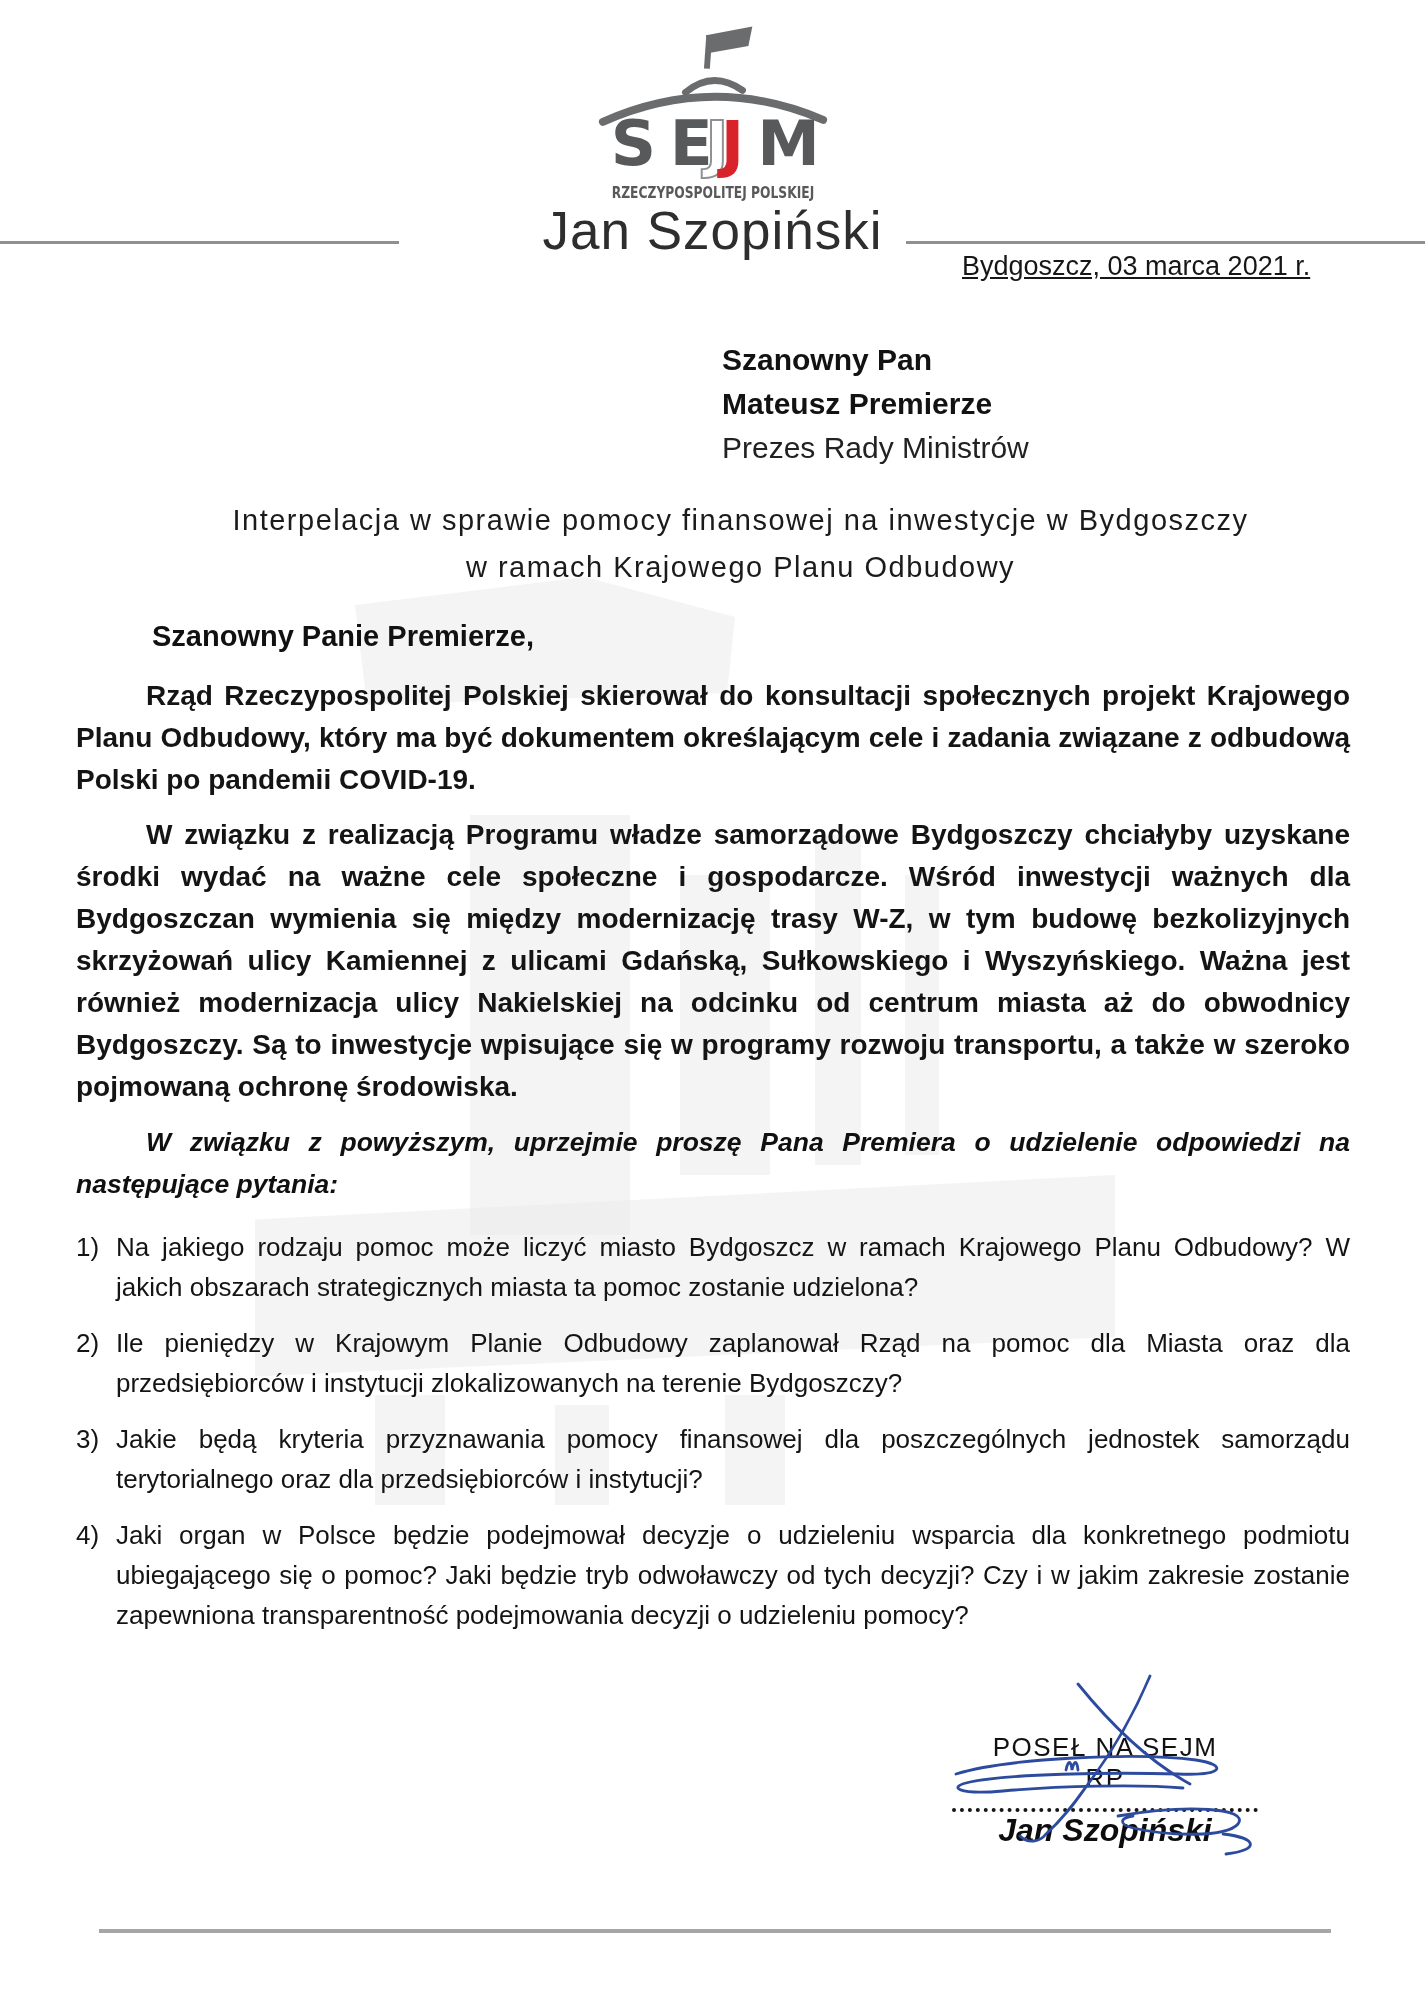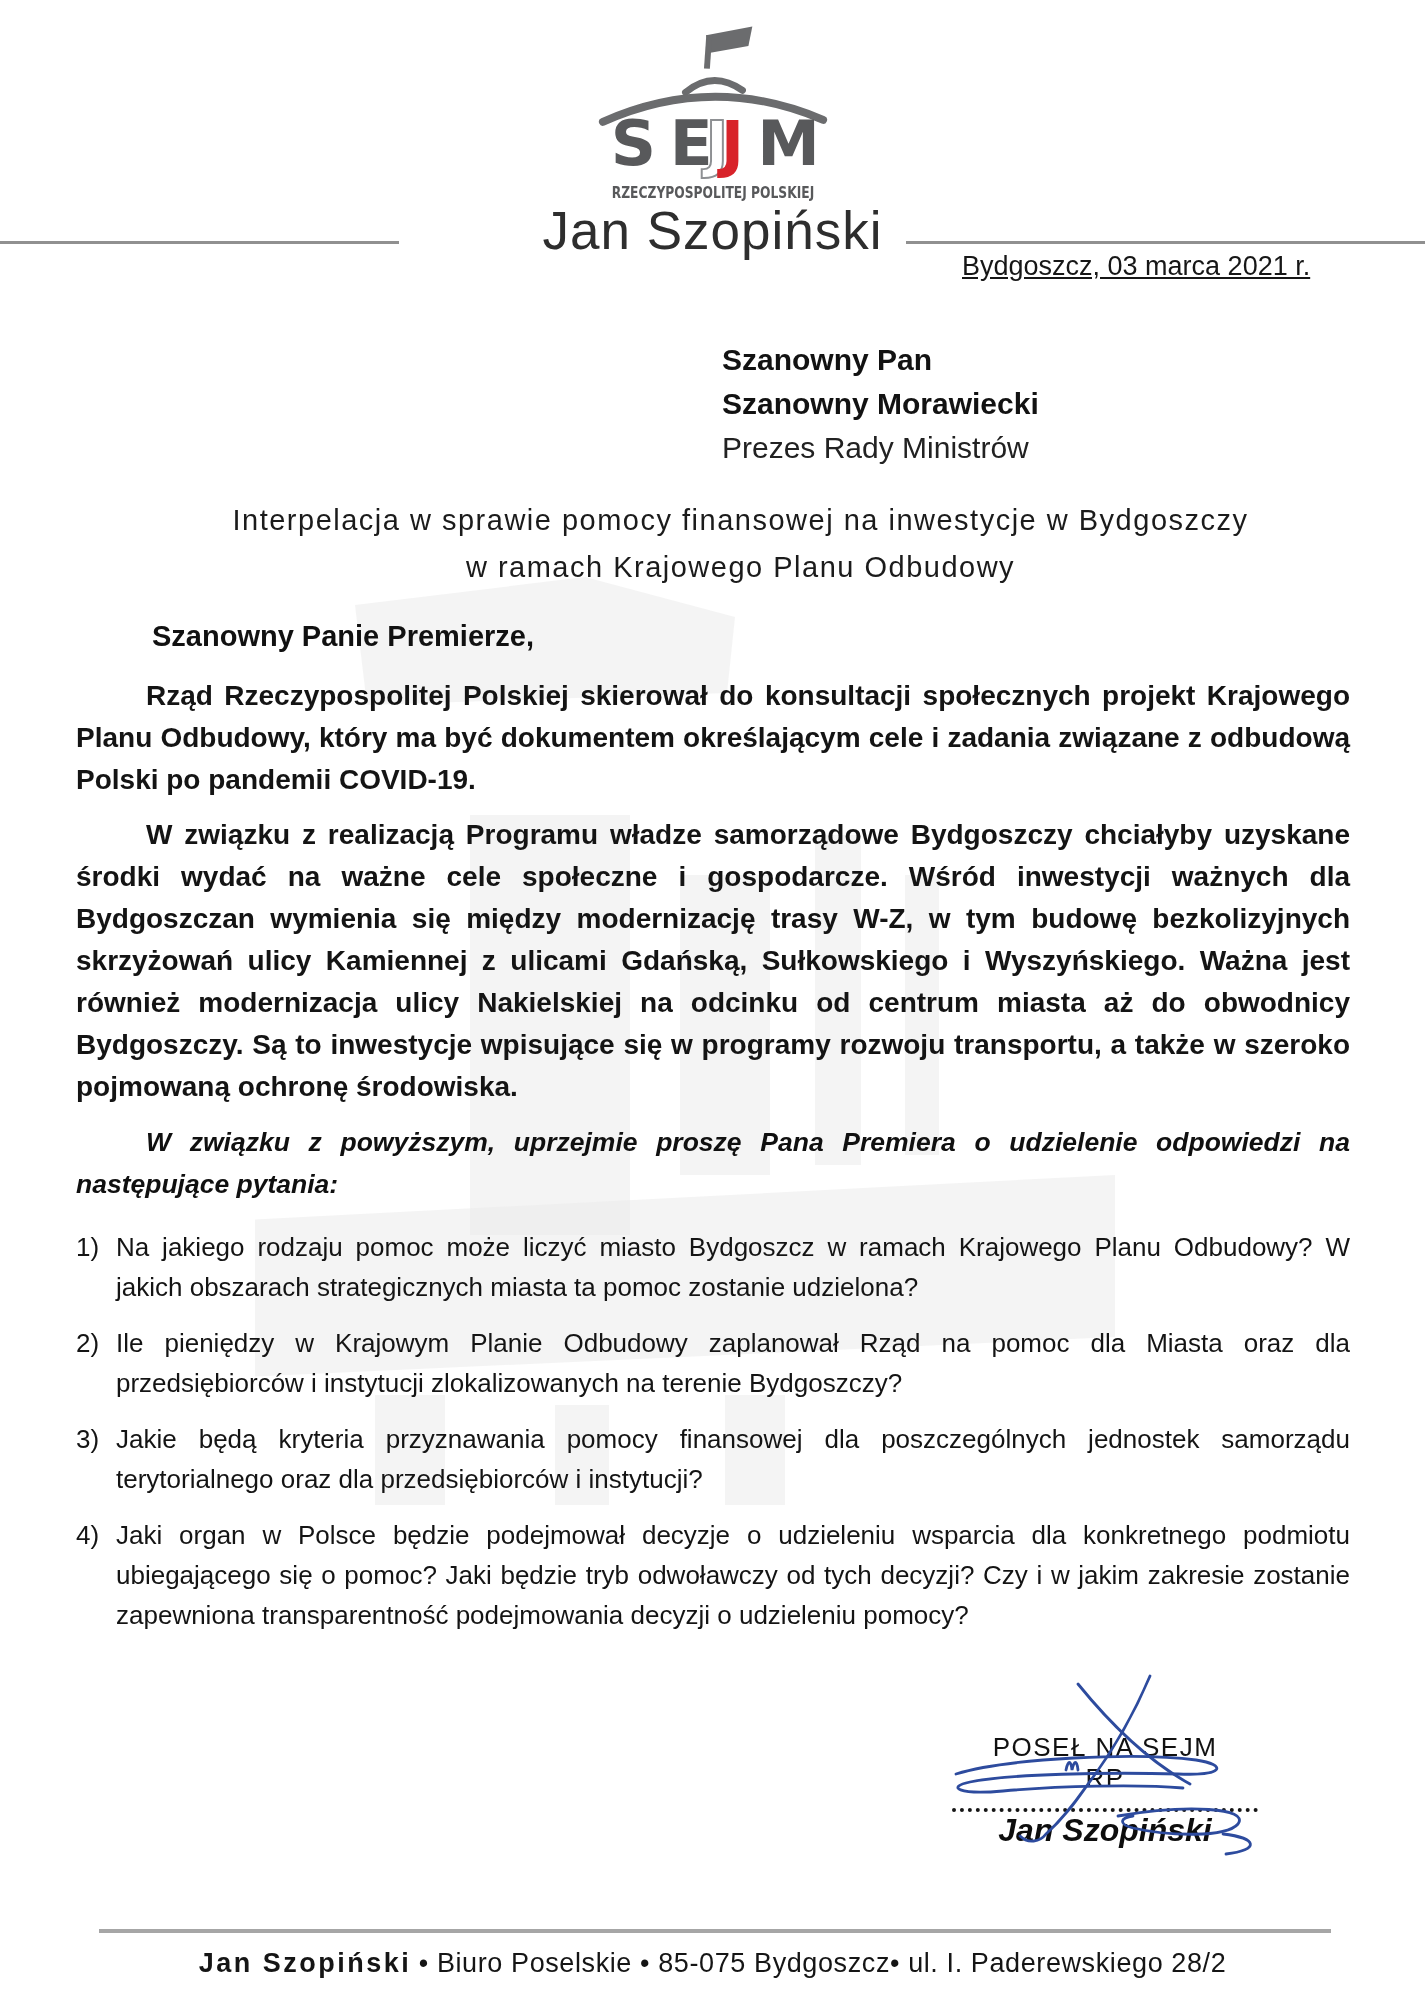--- a/index.html
+++ b/index.html
@@ -91,21 +91,21 @@
     <text x="120" y="185" text-anchor="middle" textLength="206" lengthAdjust="spacingAndGlyphs" font-family="DejaVu Sans, sans-serif" font-weight="bold" font-size="16" fill="#58595b">RZECZYPOSPOLITEJ POLSKIEJ</text>
   </svg>
 
   <div class="rule-left"></div>
   <div class="rule-right"></div>
   <div class="sender-name">Jan Szopiński</div>
   <div class="place-date">Bydgoszcz, 03 marca 2021 r.</div>
 
   <div class="recipient">
     <div class="r-bold">Szanowny Pan</div>
-    <div class="r-bold">Szanowny Morawiecki</div>
+    <div class="r-bold">Mateusz Premierze</div>
     <div class="r-light">Prezes Rady Ministrów</div>
   </div>
 
   <div class="subject">
     <div>Interpelacja w sprawie pomocy finansowej na inwestycje w Bydgoszczy</div>
     <div>w ramach Krajowego Planu Odbudowy</div>
   </div>
 
   <div class="body-content">
     <div class="salutation">Szanowny Panie Premierze,</div>
@@ -139,18 +139,14 @@
       <path d="M222,10 C205,50 185,85 160,118 C150,132 138,150 118,168 C112,176 100,178 92,170"></path>
       <path d="M150,18 C180,55 220,95 262,118"></path>
       <path d="M28,108 C80,92 210,86 268,94 C300,99 296,110 250,108 C180,106 80,108 42,116 C18,121 30,129 75,125 C130,120 210,118 255,122"></path>
       <path d="M138,104 c2,-10 5,-10 6,0 c2,-10 5,-10 6,0"></path>
       <path d="M190,150 C260,138 322,142 310,158 C298,172 240,170 205,162 C190,158 192,152 205,150"></path>
       <path d="M295,168 C330,172 332,184 298,188"></path>
     </g>
   </svg>
 
   <div class="footer-rule"></div>
-  <div class="footer-text">
-    <span class="fname">Jan Szopiński</span>
-    <span class="fdetails">• Biuro Poselskie • 85-075 Bydgoszcz• ul. I. Paderewskiego 28/2</span>
-  </div>
 
 </div>
 
 </body></html>

